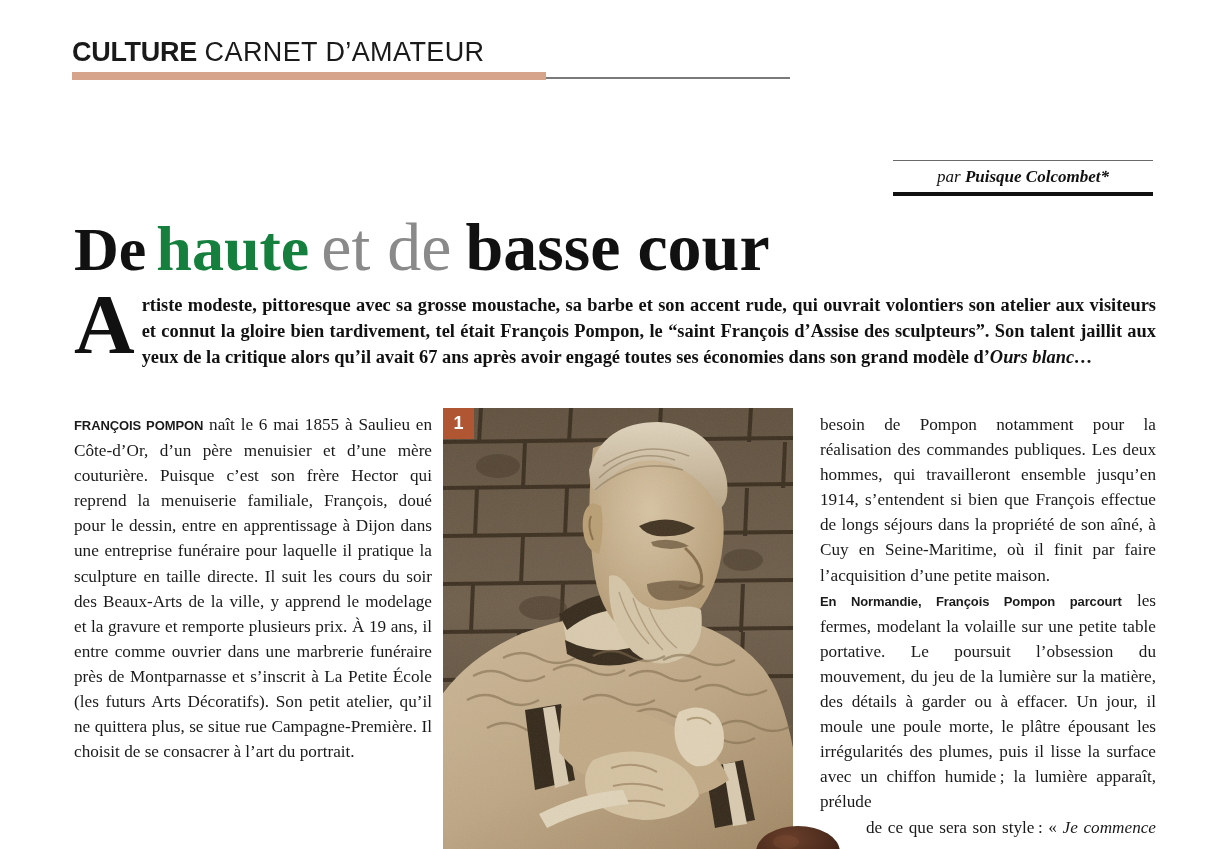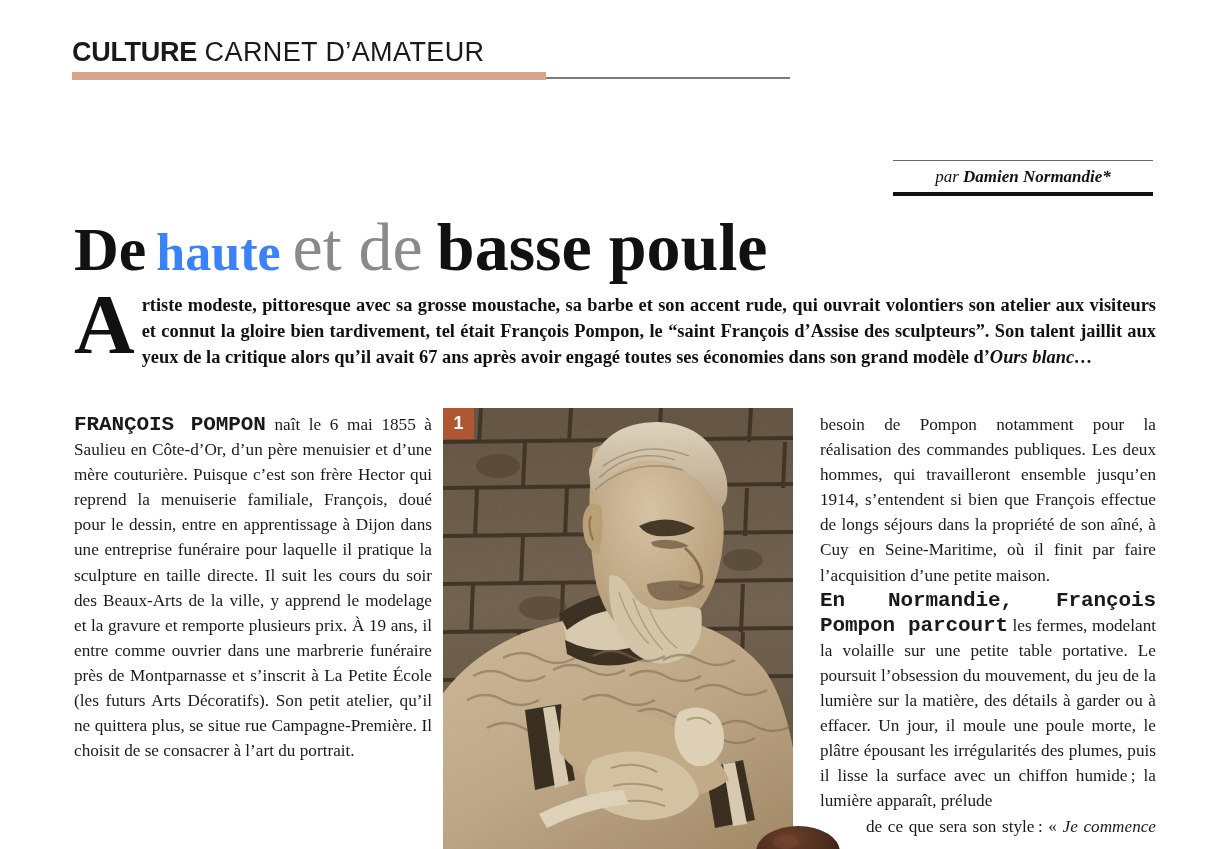--- a/index.html
+++ b/index.html
@@ -106,22 +106,22 @@
     white-space: nowrap;
     line-height: 1;
     font-family: "Liberation Serif", serif;
   }
   .t-de {
     font-size: 62px;
     color: #111;
     font-weight: bold;
   }
   .t-haute {
-    font-size: 52px;
-    color: #3b82f6;
+    font-size: 64px;
+    color: #15803d;
     font-weight: bold;
     margin-left: 10px;
   }
   .t-etde {
     font-size: 68px;
     color: #8a8a8a;
     font-weight: normal;
     margin-left: 12px;
   }
   .t-basse {
@@ -200,23 +200,23 @@
     width: 358px;
     height: 440px;
   }
   .col-right {
     left: 820px;
     width: 336px;
     height: 440px;
   }
   .col p { margin: 0; }
   .lead-in {
-    font-family: Liberation Mono, monospace;
-    font-weight: bold;
-    font-size: 21px;
+    font-family: Liberation Sans, sans-serif;
+    font-weight: bold;
+    font-size: 13px;
     letter-spacing: -0.1px;
   }
   .q-italic { font-style: italic; }
   .last-indent {
     text-indent: 46px;
   }
 
   
   .photo {
     position: absolute;
@@ -262,25 +262,25 @@
 
   <div class="rubric">
     <div class="rubric-line"><span class="rubric-strong">CULTURE</span> <span class="rubric-light">CARNET D’AMATEUR</span></div>
   </div>
   <div class="rubric-rules">
     <div class="rule-thick"></div>
     <div class="rule-thin"></div>
   </div>
 
 
-  <h1 class="title"><span class="t-de">De</span><span class="t-haute">haute</span><span class="t-etde">et de</span><span class="t-basse">basse poule</span></h1>
+  <h1 class="title"><span class="t-de">De</span><span class="t-haute">haute</span><span class="t-etde">et de</span><span class="t-basse">basse cour</span></h1>
 
   <div class="byline">
     <div class="byline-rule-top"></div>
-    <div class="byline-text"><span class="byline-par">par</span> <span class="byline-author">Damien Normandie*</span></div>
+    <div class="byline-text"><span class="byline-par">par</span> <span class="byline-author">Puisque Colcombet*</span></div>
     <div class="byline-rule-bottom"></div>
   </div>
 
   <div class="standfirst"><span class="dropcap">A</span><span>rtiste modeste, pittoresque avec sa grosse moustache, sa barbe et son accent rude, qui ouvrait volontiers son atelier aux visiteurs et connut la gloire bien tardivement, tel était François Pompon, le “saint François d’Assise des sculpteurs”. Son talent jaillit aux yeux de la critique alors qu’il avait 67 ans après avoir engagé toutes ses économies dans son grand modèle d’</span><span class="sf-italic">Ours blanc…</span></div>
 
   <div class="col col-left">
     <p><span class="lead-in">FRANÇOIS POMPON</span><span> naît le 6 mai 1855 à Saulieu en Côte-d’Or, d’un père menuisier et d’une mère couturière. Puisque c’est son frère Hector qui reprend la menuiserie familiale, François, doué pour le dessin, entre en apprentissage à Dijon dans une entreprise funéraire pour laquelle il pratique la sculpture en taille directe. Il suit les cours du soir des Beaux-Arts de la ville, y apprend le modelage et la gravure et remporte plusieurs prix. À 19 ans, il entre comme ouvrier dans une marbrerie funéraire près de Montparnasse et s’inscrit à La Petite École (les futurs Arts Décoratifs). Son petit atelier, qu’il ne quittera plus, se situe rue Campagne-Première. Il choisit de se consacrer à l’art du portrait.</span></p>
   </div>
 
   <div class="col col-right">

